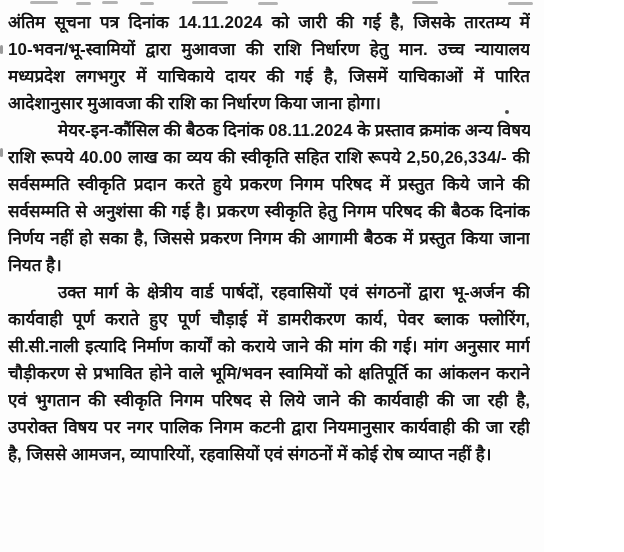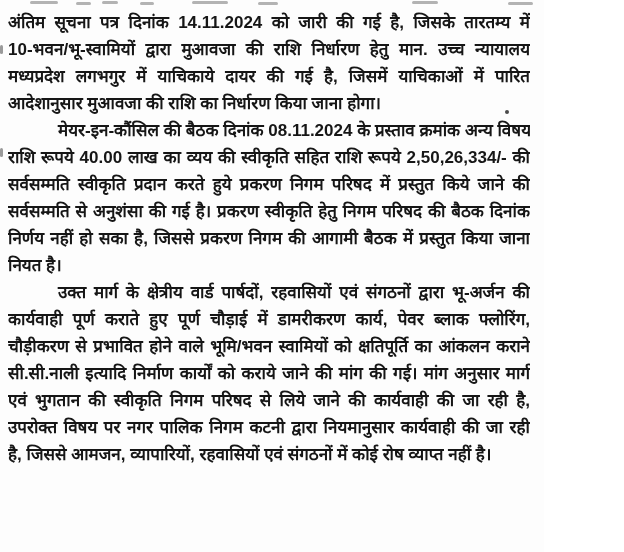--- a/index.html
+++ b/index.html
@@ -94,20 +94,20 @@
     <span class="line">राशि रूपये 40.00 लाख का व्यय की स्वीकृति सहित राशि रूपये 2,50,26,334/- की</span>
     <span class="line">सर्वसम्मति स्वीकृति प्रदान करते हुये प्रकरण निगम परिषद में प्रस्तुत किये जाने की</span>
     <span class="line">सर्वसम्मति से अनुशंसा की गई है। प्रकरण स्वीकृति हेतु निगम परिषद की बैठक दिनांक</span>
     <span class="line">निर्णय नहीं हो सका है, जिससे प्रकरण निगम की आगामी बैठक में प्रस्तुत किया जाना</span>
     <span class="line last">नियत है।</span>
   </p>
 
   <p class="para gap-after-2">
     <span class="line indent">उक्त मार्ग के क्षेत्रीय वार्ड पार्षदों, रहवासियों एवं संगठनों द्वारा भू-अर्जन की</span>
     <span class="line">कार्यवाही पूर्ण कराते हुए पूर्ण चौड़ाई में डामरीकरण कार्य, पेवर ब्लाक फ्लोरिंग,</span>
+    <span class="line">सी.सी.नाली इत्यादि निर्माण कार्यों को कराये जाने की मांग की गई। मांग अनुसार मार्ग</span>
     <span class="line">चौड़ीकरण से प्रभावित होने वाले भूमि/भवन स्वामियों को क्षतिपूर्ति का आंकलन कराने</span>
-    <span class="line">सी.सी.नाली इत्यादि निर्माण कार्यों को कराये जाने की मांग की गई। मांग अनुसार मार्ग</span>
     <span class="line">एवं भुगतान की स्वीकृति निगम परिषद से लिये जाने की कार्यवाही की जा रही है,</span>
     <span class="line">उपरोक्त विषय पर नगर पालिक निगम कटनी द्वारा नियमानुसार कार्यवाही की जा रही</span>
     <span class="line last">है, जिससे आमजन, व्यापारियों, रहवासियों एवं संगठनों में कोई रोष व्याप्त नहीं है।</span>
   </p>
 
 </div>
 
 </body></html>

